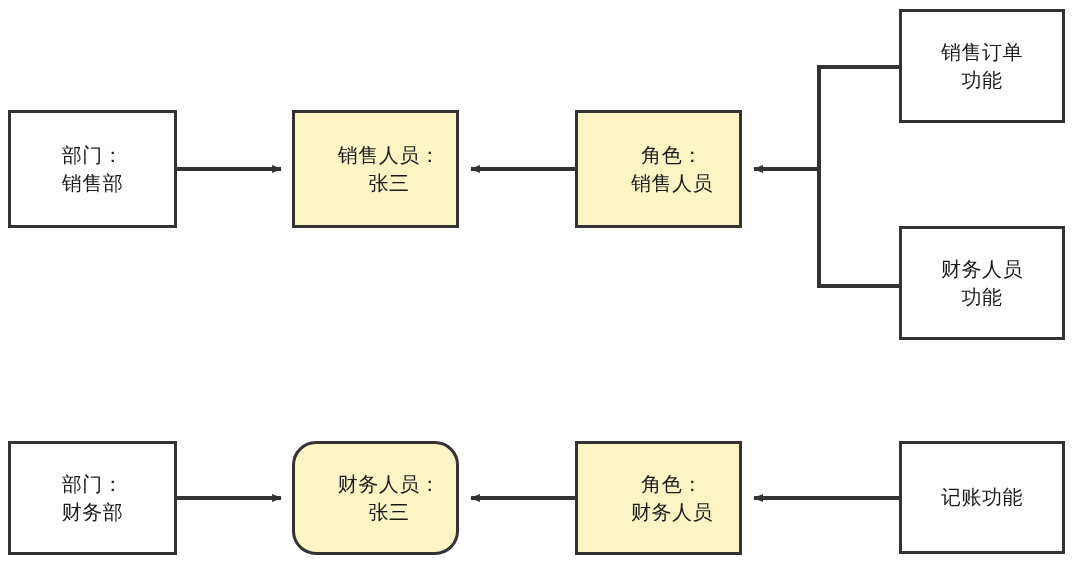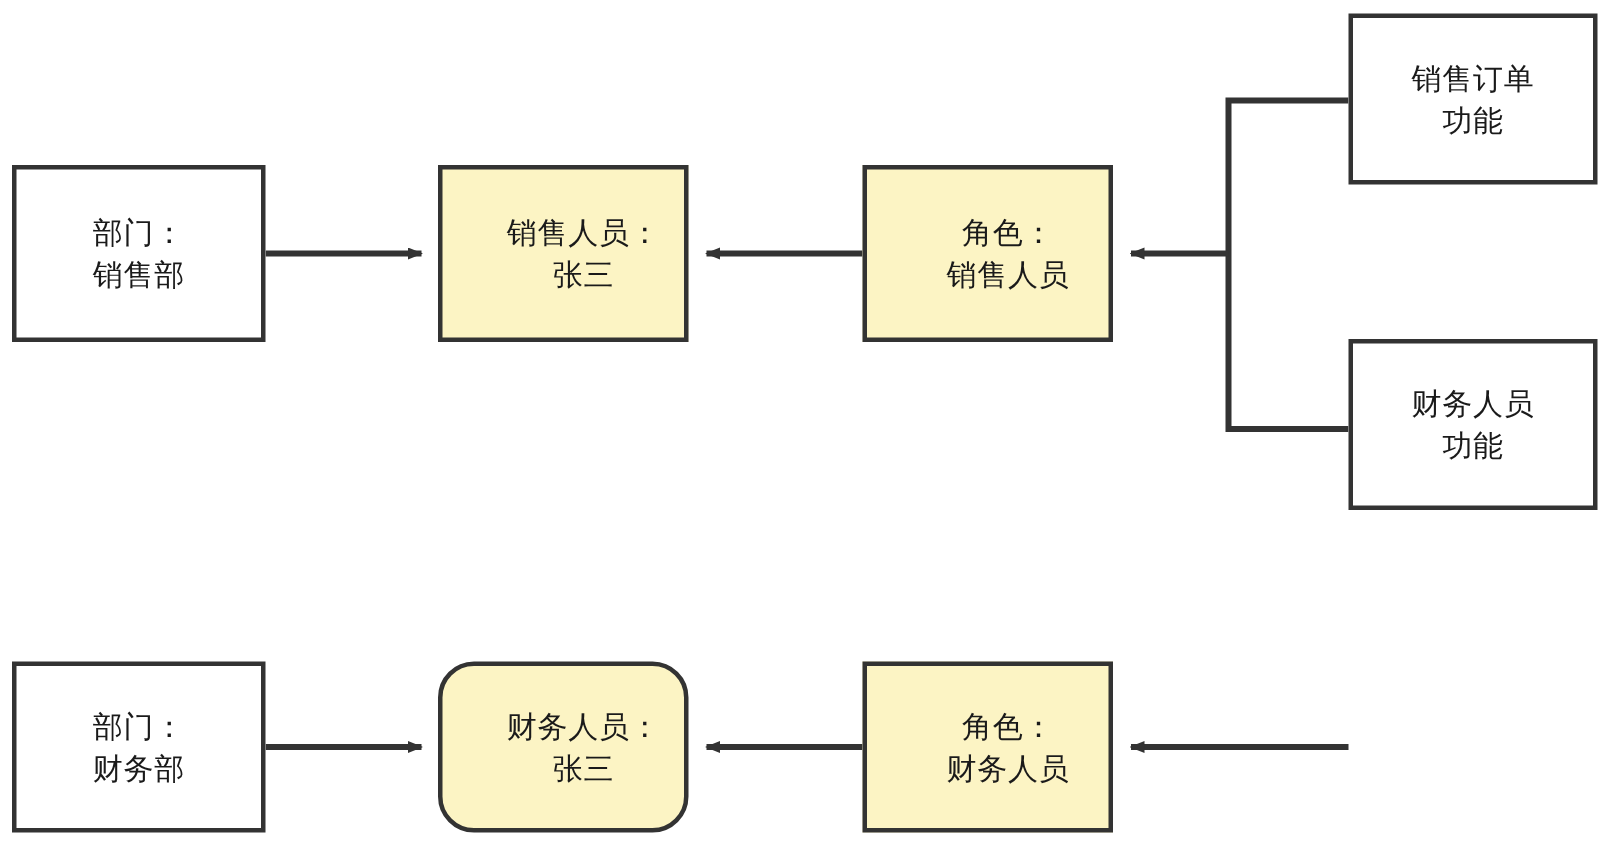--- a/index.html
+++ b/index.html
@@ -110,14 +110,17 @@
   <div class="node highlight" style="left:292px; top:441px; width:167px; height:114px;border-radius:24px;">
     <span class="node-label">财务人员：
 张三</span>
   </div>
 
   <div class="node highlight" style="left:575px; top:441px; width:167px; height:114px;">
     <span class="node-label">角色：
 财务人员</span>
   </div>
 
+  <div class="node plain" style="left:899px; top:441px; width:166px; height:113px;">
+    <span class="node-label">记账功能</span>
+  </div>
 
 </div>
 
 </body></html>

